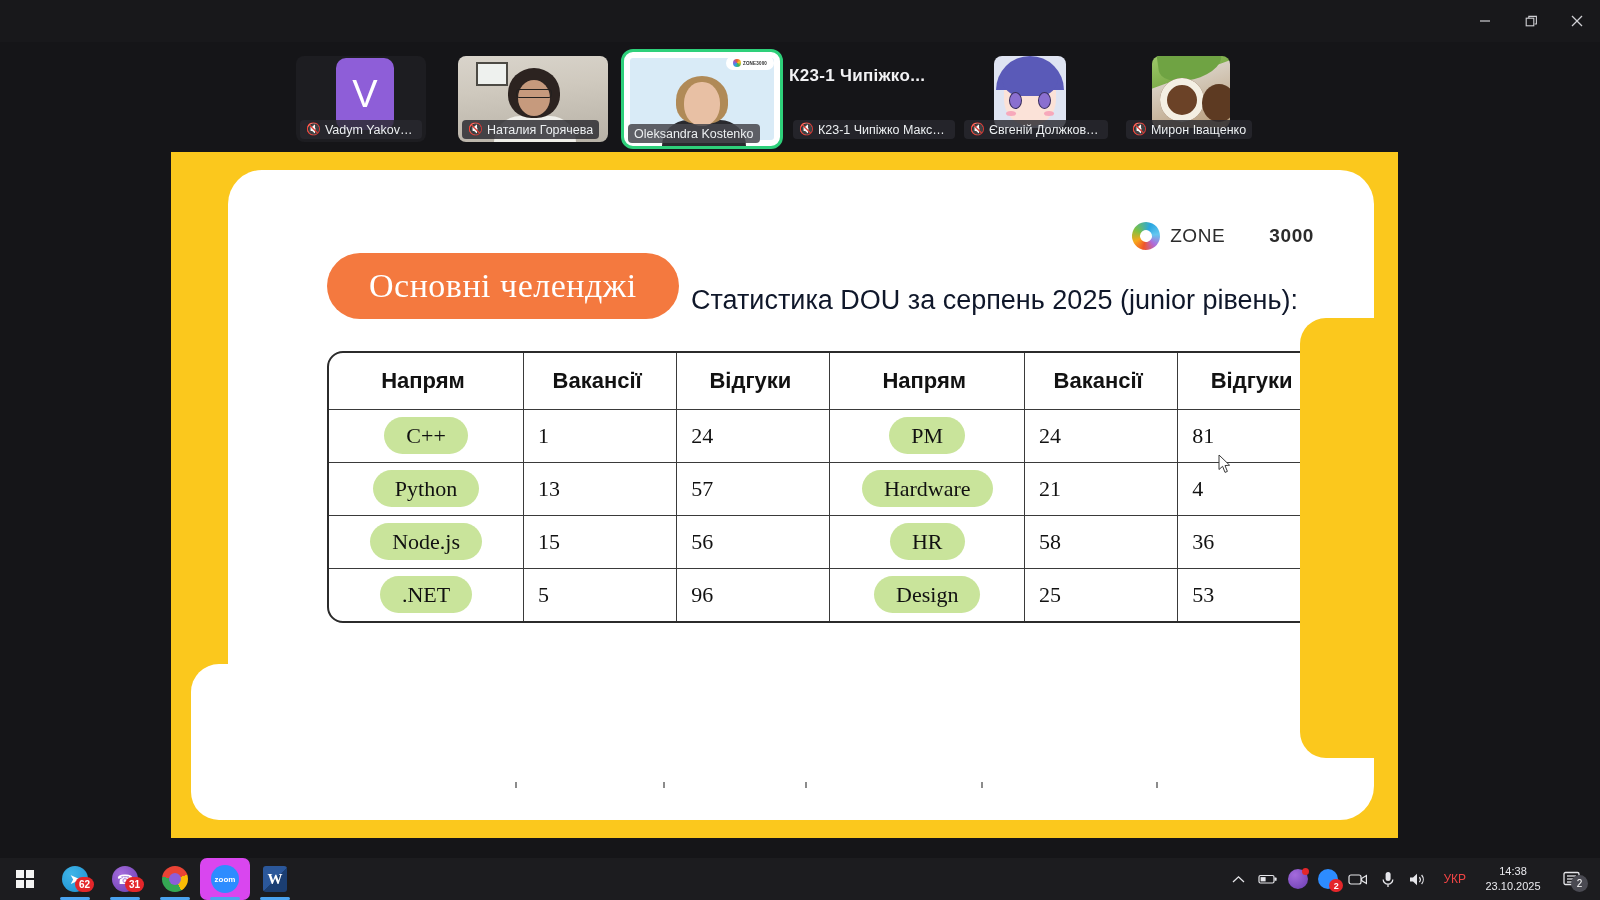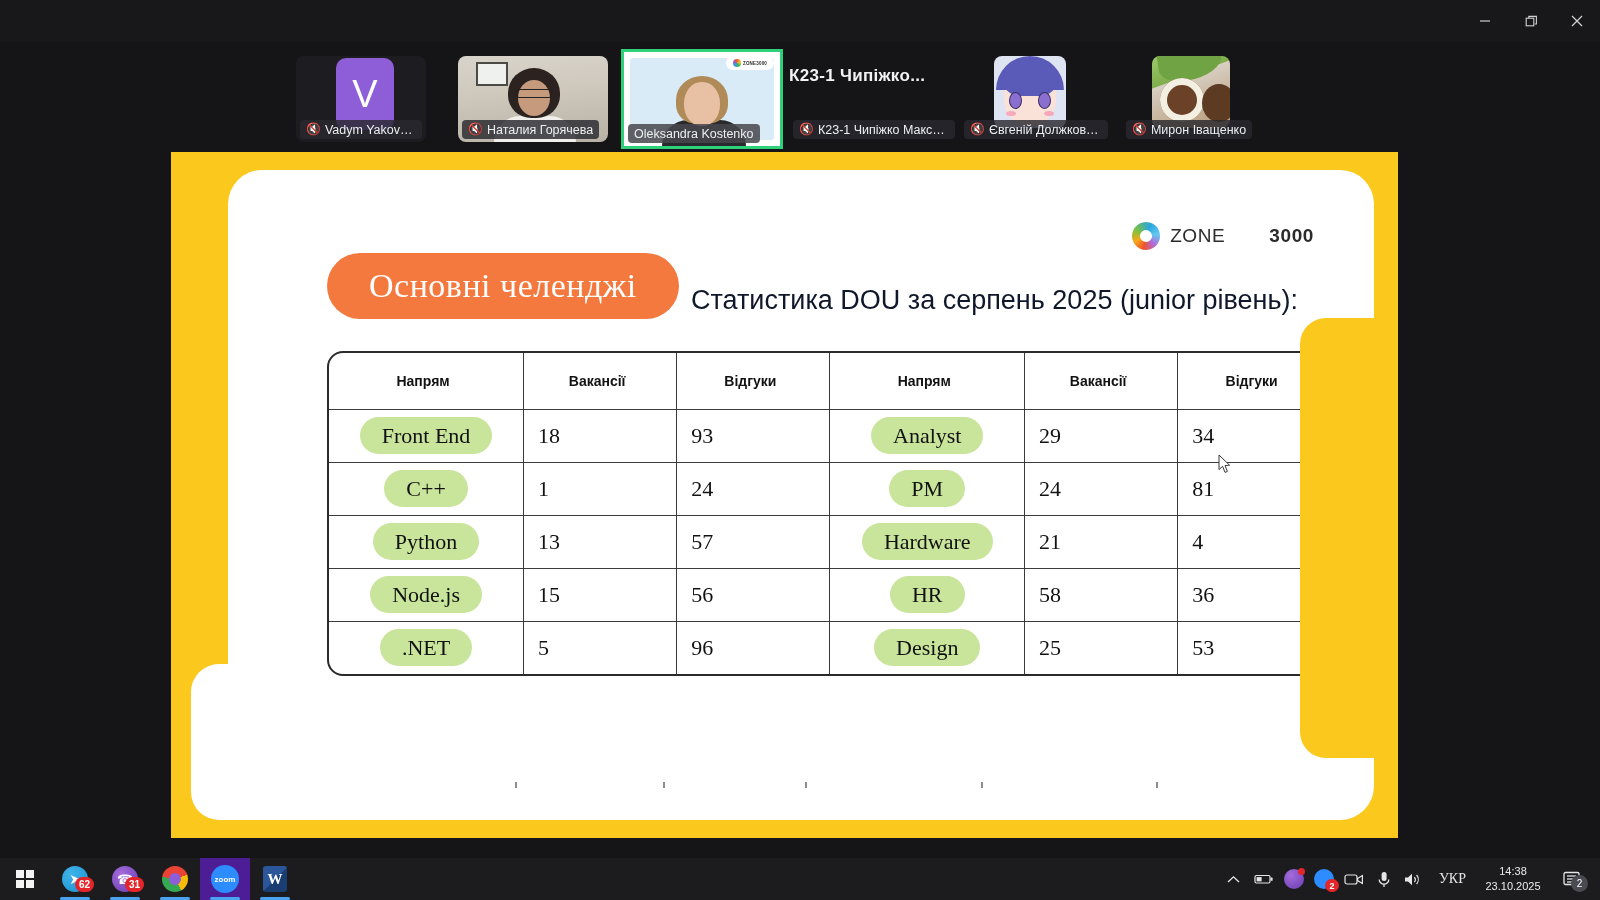--- a/index.html
+++ b/index.html
@@ -67,21 +67,21 @@
     border: 1.5px solid #23201e; border-radius: 3px;
   }
   #tile-nataliia .body {
     position: absolute; left: 36px; bottom: 0; width: 82px; height: 26px;
     border-radius: 30px 30px 0 0; background: #f0efe9;
   }
 
   
   #tile-oleks {
     left: 621px; width: 162px; height: 100px; top: 3px;
-    border: 3px solid #2ed07a; border-radius: 0; background: #fff; padding-left: 28px;
+    border: 3px solid #2ed07a; border-radius: 12px; background: #fff; padding-left: 28px;
   }
   #tile-oleks .screenbg {
     position: absolute; left: 6px; top: 6px; right: 6px; bottom: 6px;
     background: #d9ebf7; border-radius: 3px;
   }
   #tile-oleks .logochip {
     position: absolute; right: 6px; top: 4px; width: 48px; height: 14px;
     background: #fff; border-radius: 8px; display: flex; align-items: center;
     justify-content: center; gap: 2px;
   }
@@ -221,21 +221,21 @@
     position: absolute; left: 99px; top: 181px; width: 1006px;
     border: 2px solid #2b2b2b; border-radius: 16px; overflow: hidden;
     background: #fff;
   }
   table { border-collapse: collapse; width: 100%; table-layout: fixed; }
   th, td {
     border: 1px solid #3a3a3a;
     height: 53px; padding: 0 14px;
     font-size: 21px; color: #121212; vertical-align: middle;
   }
-  th { text-align: center; font-weight: 700; font-size: 14px; height: 56px; padding-left: 8px; }
+  th { text-align: center; font-weight: 700; font-size: 22px; height: 56px; padding-left: 8px; }
   td { text-align: left; }
   td.dircell { padding: 0 8px; }
   col.c-dir { width: 188px; }
   col.c-num { width: 148px; }
   .pill {
     display: inline-block; background: #C9E49B; color: #111;
     border-radius: 22px; padding: 6px 22px;
     font-family: "Liberation Serif", serif; font-size: 22px; font-weight: 400;
     line-height: 1.15; white-space: nowrap;
   }
@@ -258,21 +258,21 @@
   
   .taskbar {
     position: absolute; left: 0; bottom: 0; width: 1600px; height: 42px;
     background: #1c1c1f; display: flex; align-items: center;
   }
   .tb-left { display: flex; align-items: center; height: 42px; }
   .tb-item {
     position: relative; width: 50px; height: 42px;
     display: flex; align-items: center; justify-content: center;
   }
-  .tb-item.active { background: #4c1d95; }
+  .tb-item.active { background: #d946ef; border-radius: 7px; }
   .tb-item .underline {
     position: absolute; bottom: 0; left: 10px; width: 30px; height: 3px;
     background: #4aa3f0; border-radius: 2px;
   }
   .tb-badge {
     position: absolute; right: 6px; bottom: 8px; min-width: 17px; height: 15px;
     padding: 0 4px; border-radius: 8px; background: #e4262a; color: #fff;
     font-size: 10px; font-weight: 700; display: flex; align-items: center; justify-content: center;
   }
   .icon-win { width: 18px; height: 18px; display: grid;
@@ -305,21 +305,21 @@
     color: #e6e6ea; font-size: 14px; position: relative;
   }
   .tray-viber { width: 20px; height: 20px; border-radius: 50%;
     background: radial-gradient(circle at 35% 30%,#a46bdc,#6a3db0); position: relative; }
   .tray-viber:after { content:''; position:absolute; right:-1px; top:-1px; width:7px;height:7px;
     border-radius:50%; background:#e4262a; }
   .tray-zoom { width: 20px; height: 20px; border-radius: 50%; background: #2d8cff; position: relative; }
   .tray-zoom .b { position:absolute; right:-5px; bottom:-3px; min-width:14px; height:13px;
     border-radius:7px; background:#e4262a; color:#fff; font-size:9px; font-weight:700;
     display:flex;align-items:center;justify-content:center; }
-  .lang { color: #e5e5e5; font-size: 14px; padding: 0 10px; font-family: Liberation Serif, serif; }
+  .lang { color: #ef4444; font-size: 12px; padding: 0 10px; }
   .clock {
     color: #eaeaee; font-size: 11px; line-height: 15px; text-align: center;
     padding: 0 8px; min-width: 74px;
   }
   .notif {
     width: 44px; height: 42px; display:flex; align-items:center; justify-content:center;
     position: relative; color: #eaeaee;
   }
   .notif .nb {
     position:absolute; right: 6px; bottom: 8px; width: 17px; height: 17px; border-radius: 50%;
@@ -451,28 +451,20 @@
             <tr>
               <th>Напрям</th>
               <th>Вакансії</th>
               <th>Відгуки</th>
               <th>Напрям</th>
               <th>Вакансії</th>
               <th>Відгуки</th>
             </tr>
           </thead>
           <tbody>
-            <tr>
-              <td class="dircell"><span class="pill">Front End</span></td>
-              <td class="numcell">18</td>
-              <td class="numcell">93</td>
-              <td class="dircell"><span class="pill">Analyst</span></td>
-              <td class="numcell">29</td>
-              <td class="numcell">34</td>
-            </tr>
             <tr>
               <td class="dircell"><span class="pill">C++</span></td>
               <td class="numcell">1</td>
               <td class="numcell">24</td>
               <td class="dircell"><span class="pill">PM</span></td>
               <td class="numcell">24</td>
               <td class="numcell">81</td>
             </tr>
             <tr>
               <td class="dircell"><span class="pill">Python</span></td>

